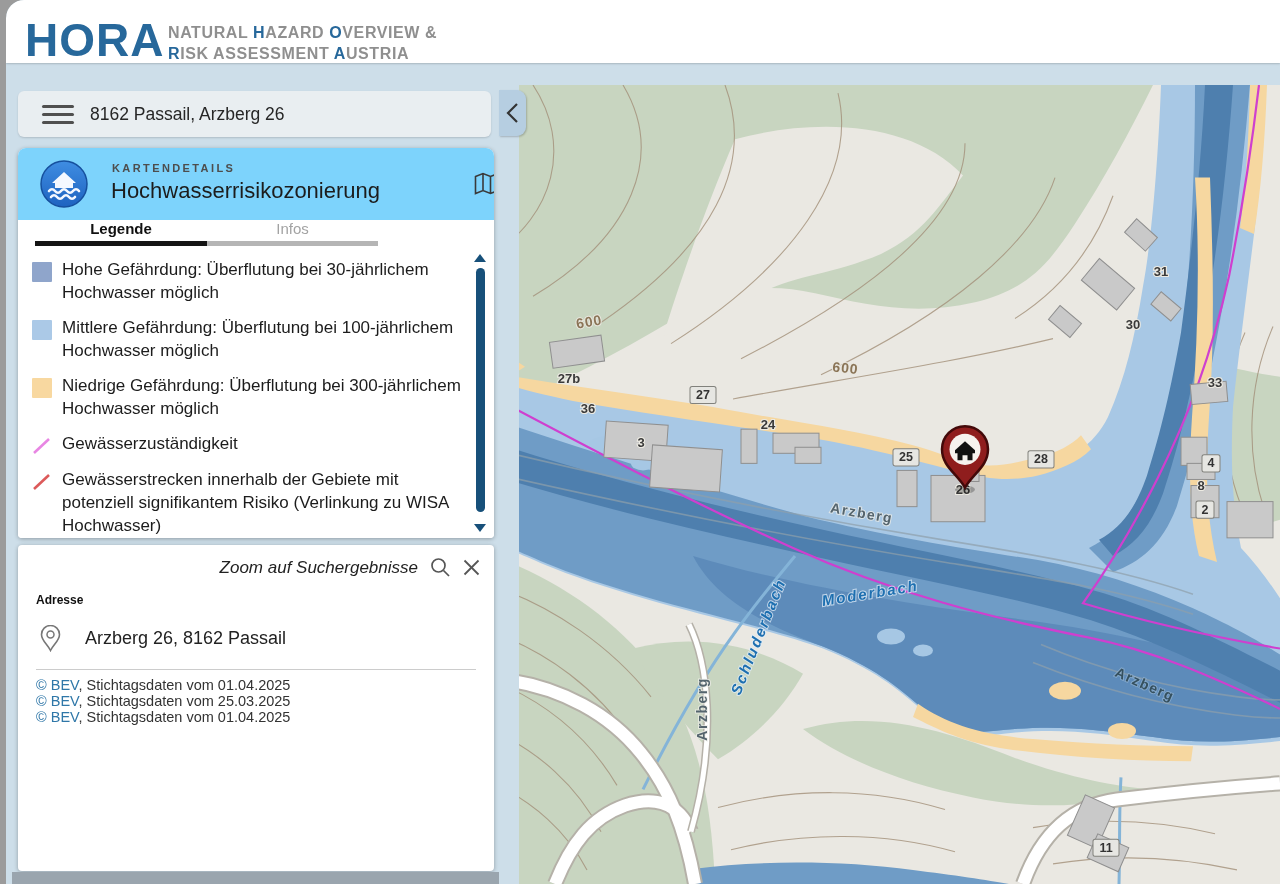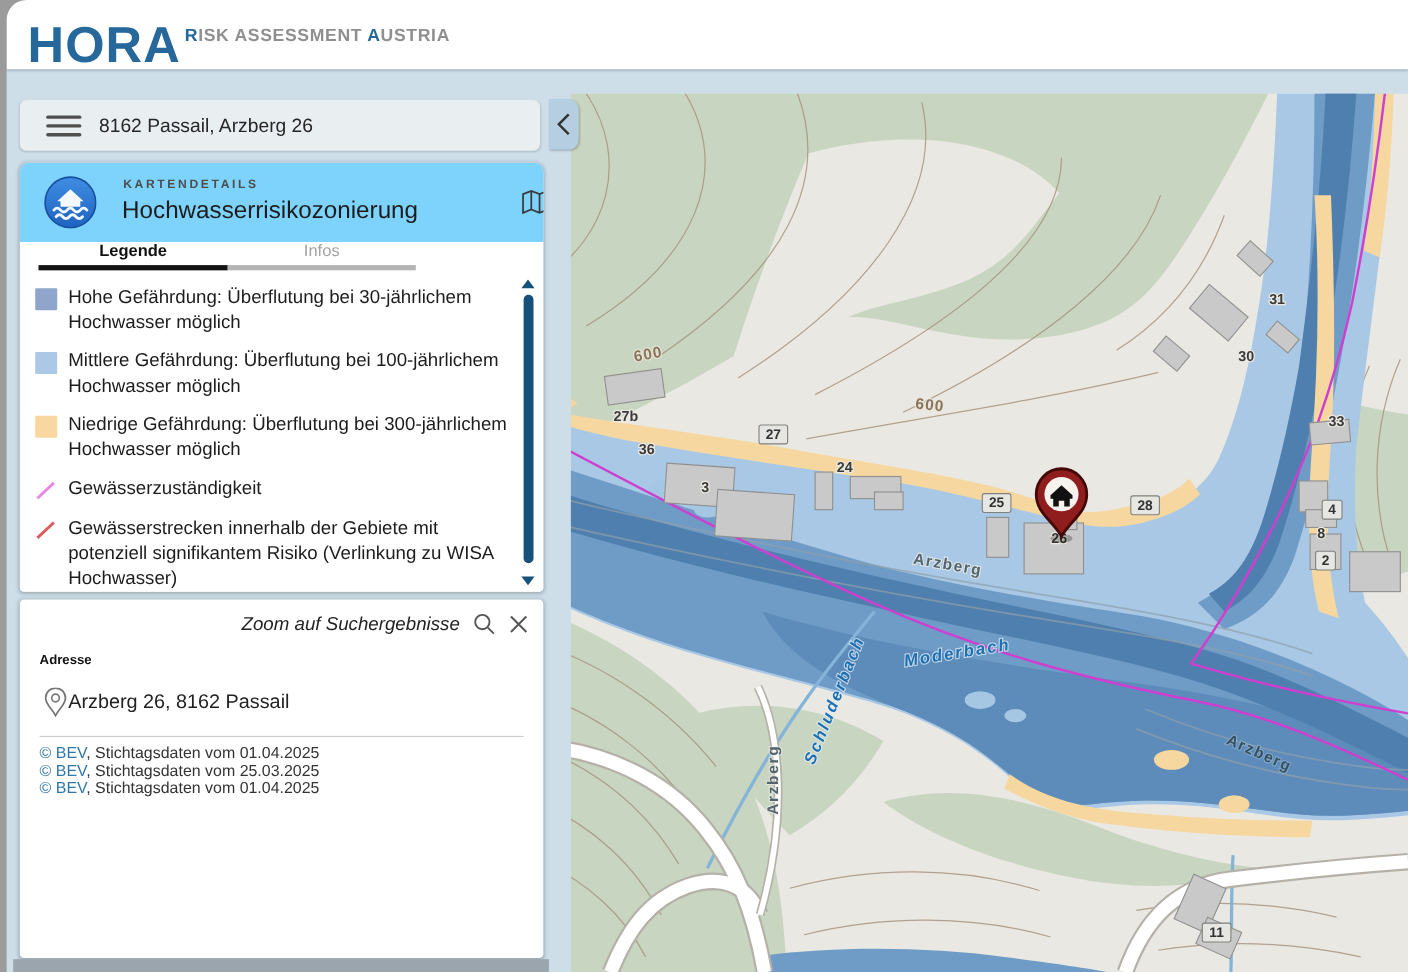--- a/index.html
+++ b/index.html
@@ -54,21 +54,21 @@
   .scroll .thumb{position:absolute;left:1.5px;top:16px;bottom:22px;width:9px;background:#17507a;
         border-radius:5px;cursor:pointer;}
   
   .results{position:absolute;left:6px;top:460px;width:476px;height:326px;background:#fff;
            border-radius:4px;box-shadow:0 1px 4px rgba(0,0,0,.3);}
   .zoom-row{position:absolute;right:14px;top:12px;display:flex;align-items:center;cursor:pointer;}
   .zoom-row span{font-size:17px;color:#222;font-style:italic;}
   .zoom-row svg{margin-left:12px;cursor:pointer;}
   .addr-head{position:absolute;left:18px;top:48px;font-size:12px;font-weight:700;color:#111;}
   .addr-row{position:absolute;left:22px;top:80px;display:flex;align-items:center;}
-  .addr-row span{margin-left:1px;font-size:18px;color:#222;}
+  .addr-row span{margin-left:24px;font-size:18px;color:#222;}
   .divider{position:absolute;left:18px;right:18px;top:124px;border-top:1px solid #ccc;}
   .copyright{position:absolute;left:18px;top:132px;font-size:14.5px;line-height:16px;color:#333;}
   .copy-link{color:#2f77a8;cursor:pointer;}
   .side-bottom{position:absolute;left:0;bottom:0;width:487px;height:12px;background:#9aa5ae;}
   
   .map{position:absolute;left:487px;top:85px;width:787px;height:799px;z-index:5;cursor:grab;}
   .map svg{display:block;}
   
   text{font-family:"Liberation Sans",sans-serif;}
   .ml-house{font-size:13px;font-weight:700;fill:#3a3a3a;stroke:#eceae2;stroke-width:2.2px;paint-order:stroke;}
@@ -249,20 +249,21 @@
           <path d="M-10,-37 L0,-46 L10,-37 L10,-34 L-10,-34 Z"></path>
           <path d="M-7.5,-35 L7.5,-35 L7.5,-27 L2.5,-27 L2.5,-32 L-2.5,-32 L-2.5,-27 L-7.5,-27 Z"></path>
         </g>
       </g>
     </svg>
   </div>
 
   <div class="header">
     <div class="logo">HORA</div>
     <div class="subtitle">
+      <div id="sub1"><span>NATURAL </span><span class="hl">H</span><span>AZARD </span><span class="hl">O</span><span>VERVIEW &amp;</span></div>
       <div id="sub2"><span class="hl">R</span><span>ISK ASSESSMENT </span><span class="hl">A</span><span>USTRIA</span></div>
     </div>
   </div>
 
   <div class="sidebar">
 
     <div class="searchbar">
       <div class="burger">
           <div></div>
           <div></div>

